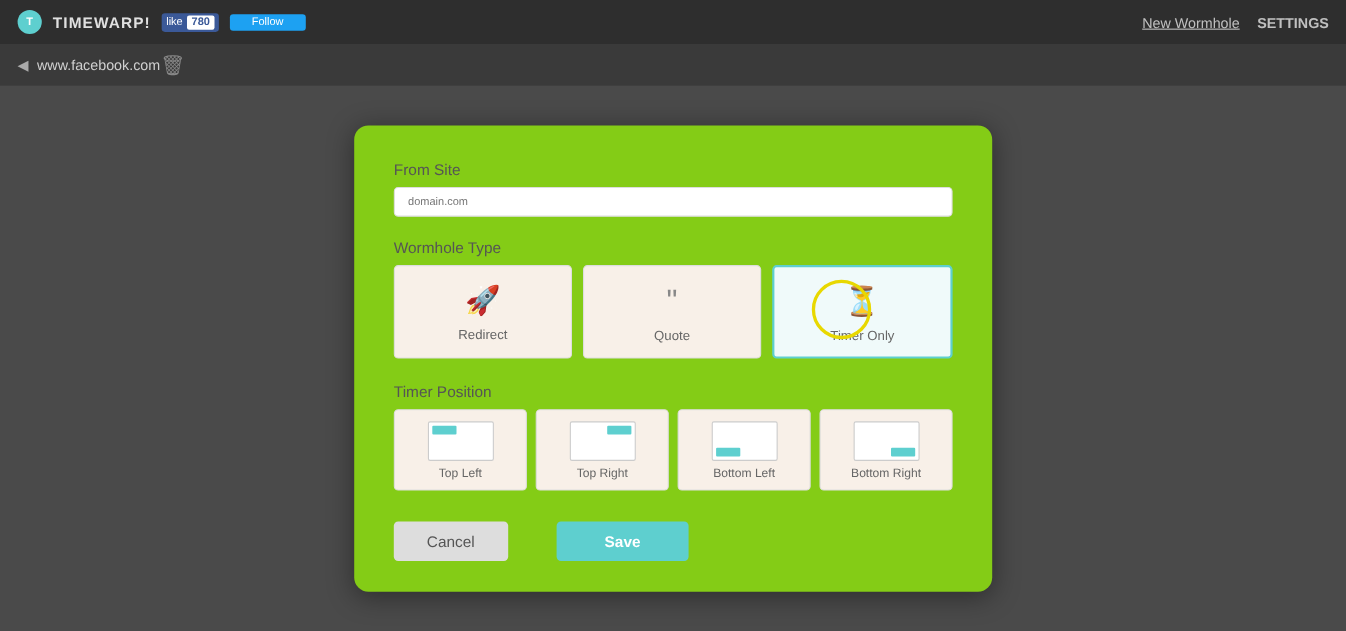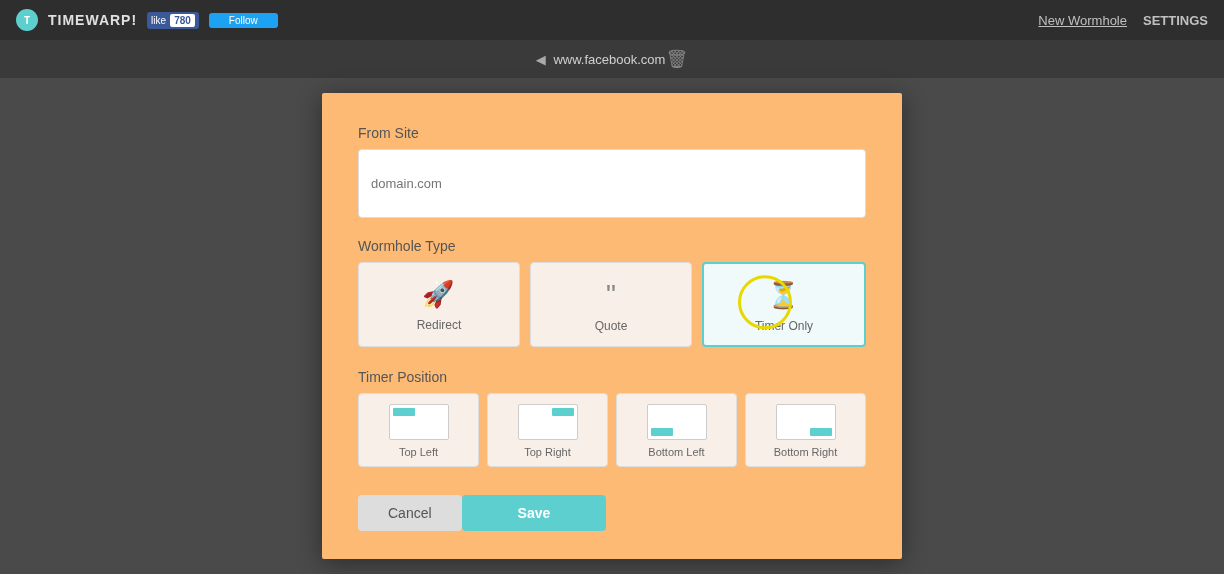--- a/index.html
+++ b/index.html
@@ -81,21 +81,21 @@
       cursor: pointer;
     }
 
     
     .second-bar {
       background: #3a3a3a;
       height: 38px;
       display: flex;
       align-items: center;
       padding: 0 16px;
-      justify-content: center;
+      justify-content: flex-start;
     }
     .url-text {
       color: #d0d0d0;
       font-size: 13px;
     }
     .trash-icon {
       color: #888;
       font-size: 18px;
       cursor: pointer;
     }
@@ -106,41 +106,41 @@
       height: calc(574px - 78px);
       background: #4a4a4a;
       display: flex;
       align-items: center;
       justify-content: center;
       position: relative;
     }
 
     
     .modal {
-      background: #fdba74;
-      border-radius: 2px;
+      background: #84cc16;
+      border-radius: 13px;
       width: 580px;
       padding: 32px 36px 28px;
       box-shadow: 0 4px 24px rgba(0,0,0,0.4);
     }
 
     
     .section-label {
       font-size: 14px;
       color: #555;
       margin-bottom: 8px;
       font-weight: normal;
     }
     .from-site-input {
       width: 100%;
-      padding: 26px 12px;
+      padding: 7px 12px;
       border: 1px solid #ddd;
       border-radius: 4px;
       background: white;
-      font-size: 13px;
+      font-size: 10px;
       color: #aaa;
       outline: none;
       margin-bottom: 20px;
     }
 
     
     .wormhole-type-row {
       display: flex;
       gap: 10px;
       margin-bottom: 22px;
@@ -247,28 +247,29 @@
     .cancel-btn {
       padding: 10px 30px;
       background: #ddd;
       border: none;
       border-radius: 4px;
       font-size: 14px;
       color: #555;
       cursor: pointer;
     }
     .save-btn {
-      padding: 10px 56px;
+      padding: 10px 44px;
       background: #5ecfcf;
       border: none;
       border-radius: 4px;
       font-size: 14px;
       color: white;
       font-weight: bold;
       cursor: pointer;
+      margin-left: 44px;
     }
   </style>
 </head>
 <body>
 
 <div class="top-nav">
   <div class="top-nav-left">
     <div class="logo-circle">
       <span>T</span>
     </div>

